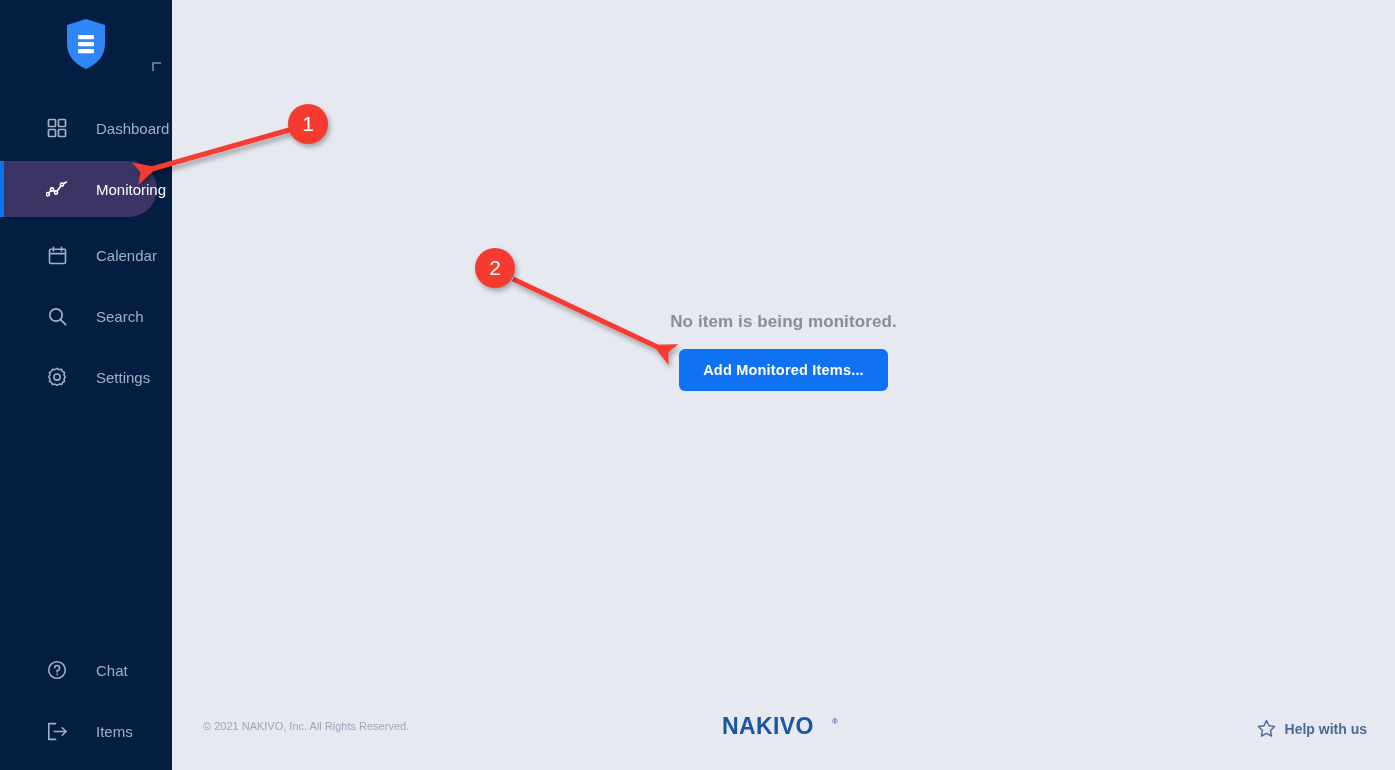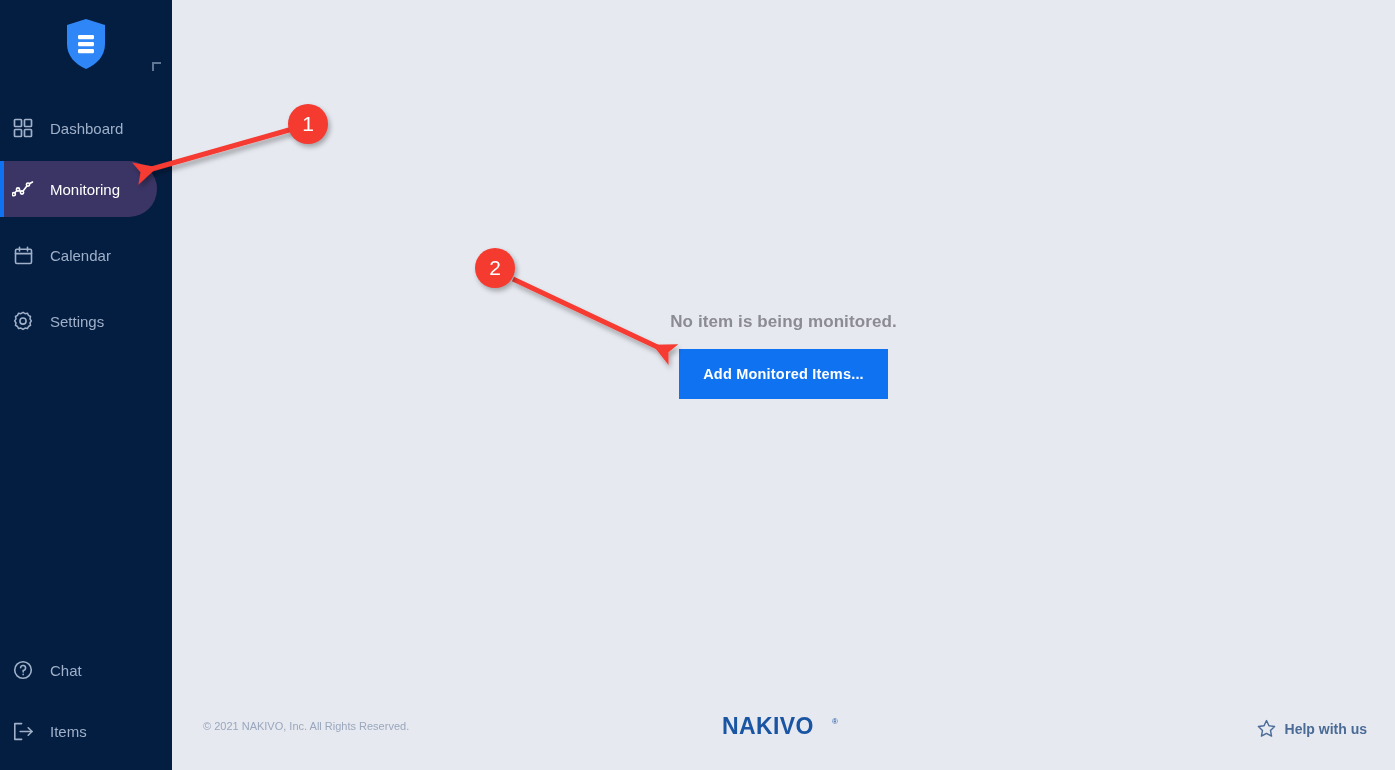--- a/index.html
+++ b/index.html
@@ -33,25 +33,26 @@
     width:9px; height:9px;
     border-top:2px solid #5f7694;
     border-left:2px solid #5f7694;
   }
 
   .nav { position:absolute; left:0; top:100px; width:172px; }
   .nav-item {
     position:relative;
     display:flex; align-items:center;
     height:56px;
-    padding-left:12px;
+    padding-left:46px;
     color:#9fb0c8;
     font-size:15px;
     cursor:pointer;
     user-select:none;
+    gap:12px;
   }
   .nav-item .ico {
     width:22px; height:22px;
     display:flex; align-items:center; justify-content:center;
     margin-right:16px;
     flex:0 0 22px;
   }
   .nav-item .ico svg { display:block; }
   .nav-item.active {
     background:#3b3566;
@@ -86,22 +87,22 @@
     font-size:17px;
     color:#8b8b93;
     font-weight:bold;
     letter-spacing:0.1px;
     margin-bottom:17px;
   }
   .primary-btn {
     background:#0f72f0;
     color:#ffffff;
     border:none;
-    border-radius:0;
-    height:50px;
+    border-radius:6px;
+    height:42px;
     padding:0 24px;
     font-size:14.5px;
     font-weight:bold;
     font-family:"Liberation Sans", sans-serif;
     cursor:pointer;
     letter-spacing:0.2px;
   }
 
   
   .footer {
@@ -209,20 +210,29 @@
             <rect x="1.5" y="3.2" width="16" height="14.3" rx="1.4"></rect>
             <path d="M1.5 7.6 h16"></path>
             <path d="M5.5 1.3 v3.6 M13.5 1.3 v3.6"></path>
           </svg>
         </span>
         <span>Calendar</span>
       </div>
 
       <div class="nav-gap"></div>
 
+      <div class="nav-item">
+        <span class="ico">
+          <svg width="19" height="19" viewBox="0 0 19 19" fill="none" stroke="currentColor" stroke-width="1.7" stroke-linecap="round">
+            <circle cx="8" cy="8" r="6.2"></circle>
+            <path d="M12.6 12.6 L17.6 17.6"></path>
+          </svg>
+        </span>
+        <span>Search</span>
+      </div>
 
       <div class="nav-gap"></div>
 
       <div class="nav-item">
         <span class="ico">
           <svg width="20" height="20" viewBox="0 0 20 20" fill="none" stroke="currentColor" stroke-width="1.55" stroke-linejoin="round">
             <circle cx="10" cy="10" r="3.1"></circle>
             <path d="M10 1.4 l2.1 1.3 2.3 -0.5 1.1 2.1 2.0 1.2 -0.5 2.3 1.3 2.1 -1.3 2.1 0.5 2.3 -2.0 1.2 -1.1 2.1 -2.3 -0.5 -2.1 1.3 -2.1 -1.3 -2.3 0.5 -1.1 -2.1 -2.0 -1.2 0.5 -2.3 -1.3 -2.1 1.3 -2.1 -0.5 -2.3 2.0 -1.2 1.1 -2.1 2.3 0.5 Z"></path>
           </svg>
         </span>

